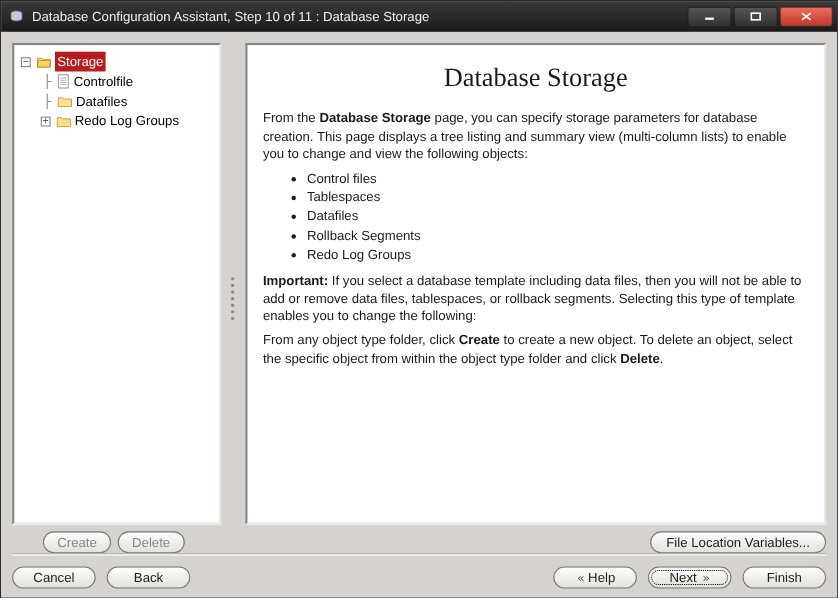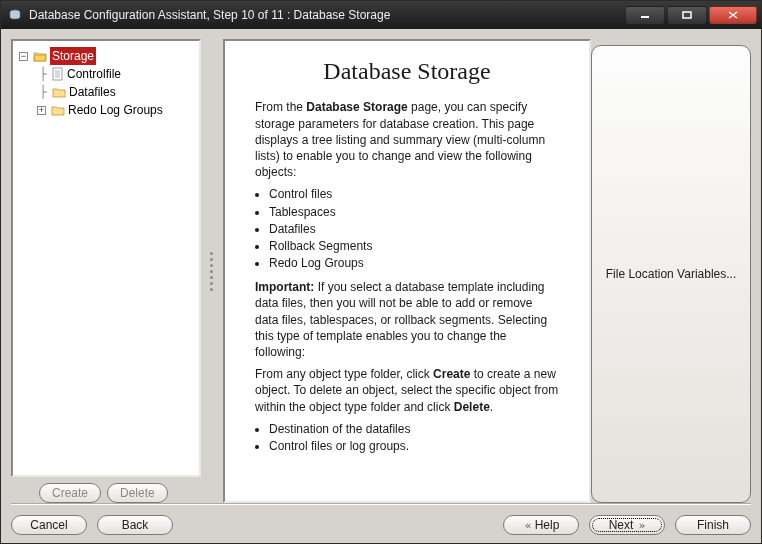--- a/index.html
+++ b/index.html
@@ -130,21 +130,21 @@
   .grip-dots {
     width:4px;
     display:flex;
     flex-direction:column;
     gap:3px;
   }
   .grip-dots span { width:3px; height:3px; background:#8a8a8a; border-radius:50%; display:block; }
   .content-wrap {
     flex:1;
     display:flex;
-    flex-direction:row;
+    flex-direction:column;
     min-width:0;
   }
   .content {
     flex:1;
     background:#fff;
     border: 2px solid #888;
     border-right-color:#e8e8e8;
     border-bottom-color:#e8e8e8;
     padding: 10px 14px 10px 14px;
     overflow:auto;
@@ -152,23 +152,23 @@
     color:#1a1a1a;
     line-height: 1.35;
   }
   .content h1 {
     text-align:center;
     font-family: Georgia, 'Times New Roman', serif;
     font-weight: normal;
     font-size: 24px;
     margin: 4px 0 12px 0;
   }
-  .content p { margin: 6px 16px; }
+  .content p { margin: 6px 0; }
   .content ul { margin: 4px 0 8px 0; padding-left: 28px; }
-  .content li { margin: 1px 2px; list-style: disc; }
+  .content li { margin: 1px 12px; list-style: disc; }
   .content .bold { font-weight: bold; }
   .content .ital { font-style: italic; }
   .rightactions {
     margin-top:6px;
     display:flex;
     justify-content:flex-end;
   }
   .footer {
     border-top: 2px groove #fff;
     padding-top:10px;
@@ -284,24 +284,20 @@
             <li>Datafiles</li>
             <li>Rollback Segments</li>
             <li>Redo Log Groups</li>
           </ul>
           <p>
             <span class="bold">Important:</span><span> If you select a database template including data files, then you will not be able to add or remove data files, tablespaces, or rollback segments. Selecting this type of template enables you to change the following:</span>
           </p>
           <p>
             <span>From any object type folder, click </span><span class="bold">Create</span><span> to create a new object. To delete an object, select the specific object from within the object type folder and click </span><span class="bold">Delete</span><span>.</span>
           </p>
-          <ul>
-            <li>Destination of the datafiles</li>
-            <li>Control files or log groups.</li>
-          </ul>
         </div>
         <div class="rightactions">
           <button class="btn" style="min-width:160px">File Location Variables...</button>
         </div>
       </div>
     </div>
 
     <div class="footer">
       <button class="btn wide">Cancel</button>
       <button class="btn wide">Back</button>

